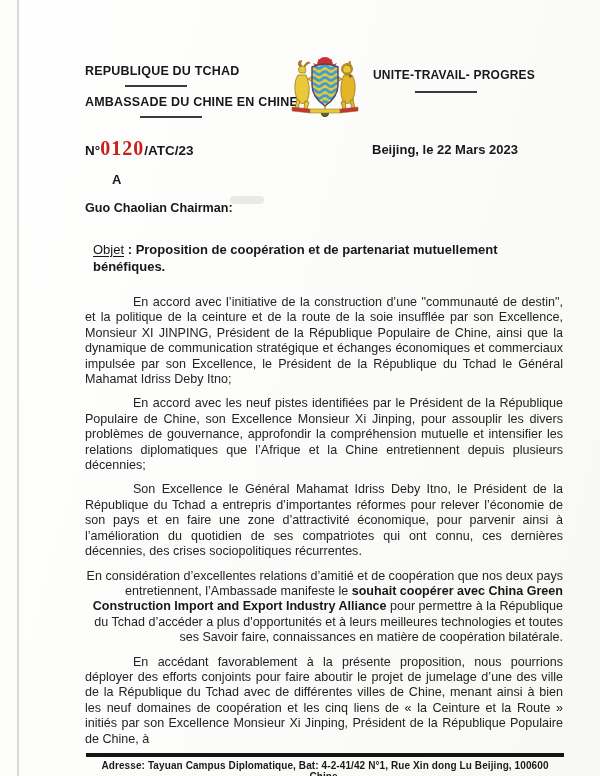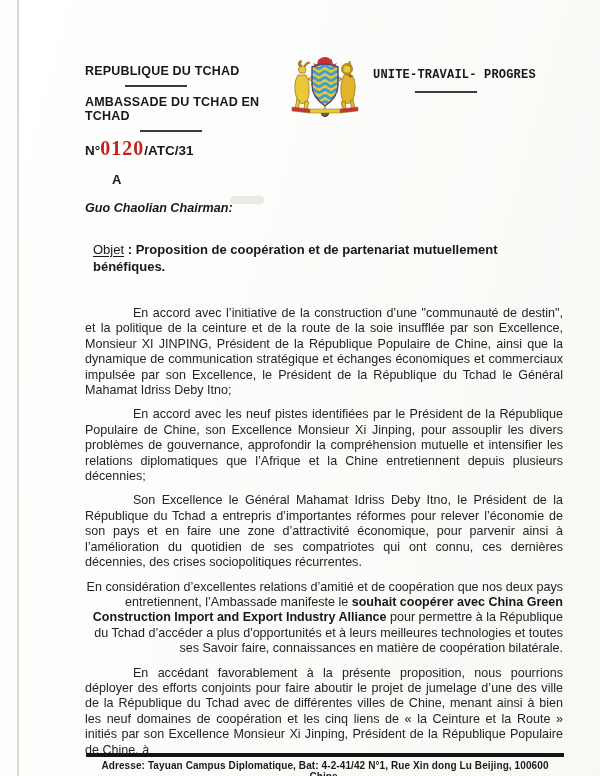--- a/index.html
+++ b/index.html
@@ -25,40 +25,40 @@
     background:#e4e4e0;border-radius:4px;opacity:.8;
   }
   
   .header-left{position:absolute;left:85px;top:64px;width:215px;}
   .header-left .hl-line{font-weight:bold;font-size:12.5px;letter-spacing:.2px;color:#17171c;}
   .rule{height:2px;background:#3a3a40;width:62px;}
   .rule-1{margin:7px 0 8px 40px;}
   .rule-2{margin:7px 0 0 55px;}
   .emblem{position:absolute;left:284px;top:57px;width:82px;height:62px;}
   .header-right{position:absolute;left:373px;top:68px;width:180px;}
-  .header-right .motto{font-weight:bold;font-size:12px;letter-spacing:.2px;color:#17171c;font-family:Liberation Mono, monospace;}
+  .header-right .motto{font-weight:bold;font-size:12px;letter-spacing:.2px;color:#17171c;}
   .rule-3{margin:9px 0 0 42px;}
   
   .ref-line{position:absolute;left:85px;top:137px;white-space:nowrap;}
   .ref-prefix,.ref-suffix{font-weight:bold;font-size:13.5px;color:#17171c;}
   .ref-number{
     font-family:"Liberation Serif",serif;font-weight:700;
     font-size:20px;color:#c8201c;letter-spacing:1px;
   }
   .date-line{position:absolute;left:372px;top:142px;font-weight:bold;font-size:13px;color:#17171c;}
   
   .salutation{position:absolute;left:112px;top:172px;font-weight:bold;font-size:13px;color:#17171c;}
   .recipient{position:absolute;left:85px;top:201px;width:470px;}
-  .recipient div{font-weight:bold;font-size:12.6px;line-height:15px;color:#17171c;font-style:italic;}
+  .recipient div{font-weight:bold;font-size:12.6px;line-height:15px;color:#17171c;}
   
   .subject{position:absolute;left:85px;top:242px;width:468px;font-size:13px;line-height:16.5px;color:#17171c;margin-left:8px;}
   .subject .obj-label{font-weight:normal;text-decoration:underline;text-underline-offset:2px;}
   .subject .obj-text{font-weight:bold;}
   
-  .letter-body{position:absolute;left:85px;top:306px;width:478px;}
+  .letter-body{position:absolute;left:85px;top:295px;width:478px;}
   .letter-body p{
     margin:0 0 9px 0;font-size:12.55px;line-height:15.4px;
     text-align:justify;text-indent:48px;color:#242428;
   }
   .letter-body p.no-indent{text-indent:0;text-align:right;}
   .letter-body b{color:#17171c;}
   
   .footer{position:absolute;left:86px;top:753px;width:478px;}
   .footer-bar{height:4px;background:#141414;}
   .footer-address{
@@ -70,21 +70,21 @@
 <body>
 
 <div class="scan-page">
   <div class="page-edge-light"></div>
   <div class="page-edge"></div>
   <div class="scan-smudge"></div>
 
   <div class="header-left">
     <div class="hl-line">REPUBLIQUE DU TCHAD</div>
     <div class="rule rule-1"></div>
-    <div class="hl-line">AMBASSADE DU TCHAD EN TCHAD</div>
+    <div class="hl-line">AMBASSADE DU CHINE EN CHINE</div>
     <div class="rule rule-2"></div>
   </div>
 
   <div class="emblem">
     <svg viewBox="0 0 82 62" width="82" height="62" aria-hidden="true">
 
       <g>
         <path d="M33,8 A8,8 0 0 1 49,8 Z" fill="#c93232"></path>
         <path d="M41,0 L42.5,5 L39.5,5 Z" fill="#c93232"></path>
         <path d="M34,2 L37,6 L34.5,7.5 Z" fill="#c93232"></path>
@@ -145,22 +145,23 @@
       </g>
     </svg>
   </div>
 
   <div class="header-right">
     <div class="motto">UNITE-TRAVAIL- PROGRES</div>
     <div class="rule rule-3"></div>
   </div>
 
   <div class="ref-line">
-    <span class="ref-prefix">N°</span><span class="ref-number">0120</span><span class="ref-suffix">/ATC/31</span>
+    <span class="ref-prefix">N°</span><span class="ref-number">0120</span><span class="ref-suffix">/ATC/23</span>
   </div>
+  <div class="date-line">Beijing, le 22 Mars 2023</div>
 
   <div class="salutation">A</div>
   <div class="recipient">
     <div>Guo Chaolian Chairman:</div>
   </div>
 
   <div class="subject">
     <span class="obj-label">Objet</span><span class="obj-text"> : Proposition de coopération et de partenariat mutuellement bénéfiques.</span>
   </div>
 

